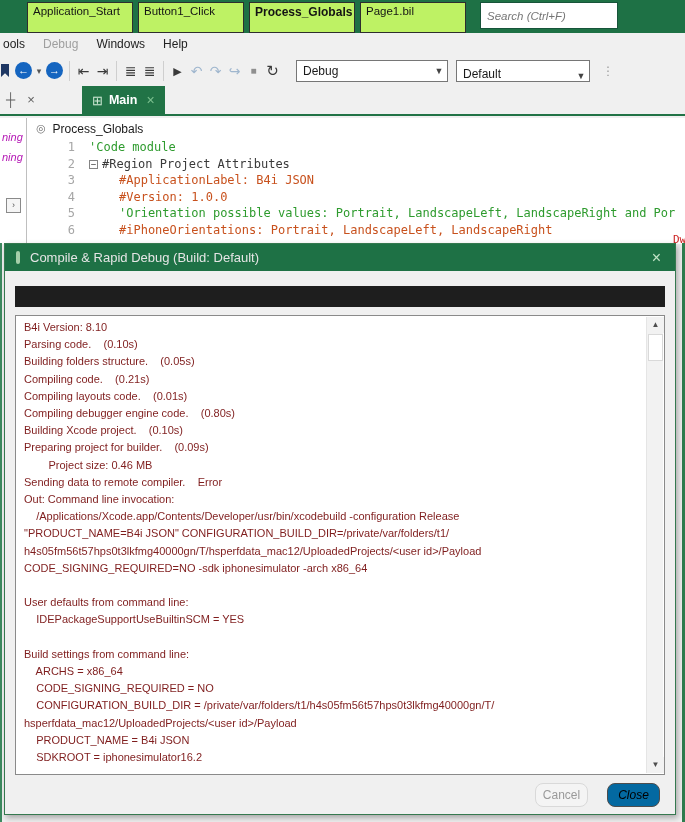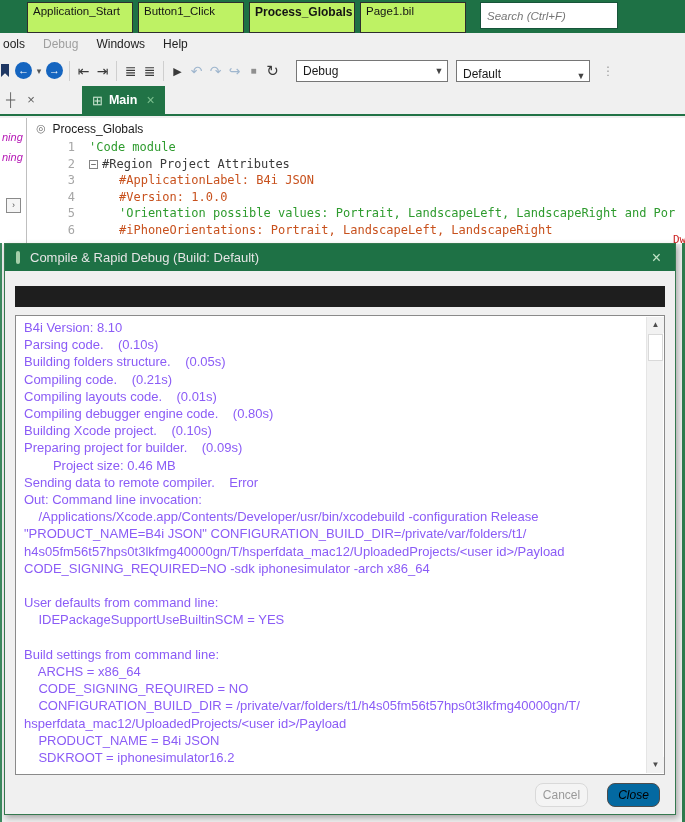--- a/index.html
+++ b/index.html
@@ -67,21 +67,21 @@
   .edge-left { position:absolute; left:0; top:243px; bottom:0; width:2px; background:#3D8A60; }
 
   
   .dialog { position:absolute; left:4px; top:243px; width:672px; height:572px; background:#F0F0F0; border:1px solid #35794F; box-shadow:2px 3px 6px rgba(0,0,0,0.3); }
   .dlg-title { height:27px; background:#1E7145; display:flex; align-items:center; }
   .dlg-title-icon { width:4px; height:13px; background:#A5CFA9; border-radius:2px; margin:0 10px 0 11px; }
   .dlg-title-text { color:#e5e5e5; font-size:13px; }
   .dlg-close { margin-left:auto; margin-right:14px; color:#C4E5C8; font-size:16px; line-height:16px; }
   .progress { margin:15px 10px 0 10px; height:21px; background:#1E1E1E; }
   .log { margin:8px 10px 0 10px; height:460px; background:#fff; border:1px solid #8A8A8A; position:relative; overflow:hidden; }
-  .log-text { white-space:pre; font-size:13px; line-height:17.2px; color:#8b5cf6; padding:3px 22px 3px 8px; }
+  .log-text { white-space:pre; font-size:11px; line-height:17.2px; color:#7f1d1d; padding:3px 22px 3px 8px; }
   .vscroll { position:absolute; top:1px; right:1px; bottom:1px; width:17px; background:#F2F2F2; border-left:1px solid #E5E5E5; }
   .vs-btn { position:absolute; left:0; width:17px; height:16px; text-align:center; font-size:8px; color:#4d4d4d; line-height:16px; background:#F2F2F2; }
   .vs-up { top:0; }
   .vs-down { bottom:0; }
   .vs-thumb { position:absolute; top:17px; left:1px; width:15px; height:27px; background:#FFFFFF; border:1px solid #D9D9D9; }
   .dlg-buttons { position:absolute; right:15px; bottom:7px; display:flex; gap:19px; }
   .btn { width:53px; height:24px; font-size:12px; font-family:"Liberation Sans", sans-serif; display:flex; align-items:center; justify-content:center;border-radius:8px; }
   .btn-cancel { background:#F4F4F4; border:1px solid #D9D9D9; color:#9A9A9A; }
   .btn-close { background:#0369a1; border:1px solid #4D4D4D; color:#000;font-style:italic; }
 </style>

